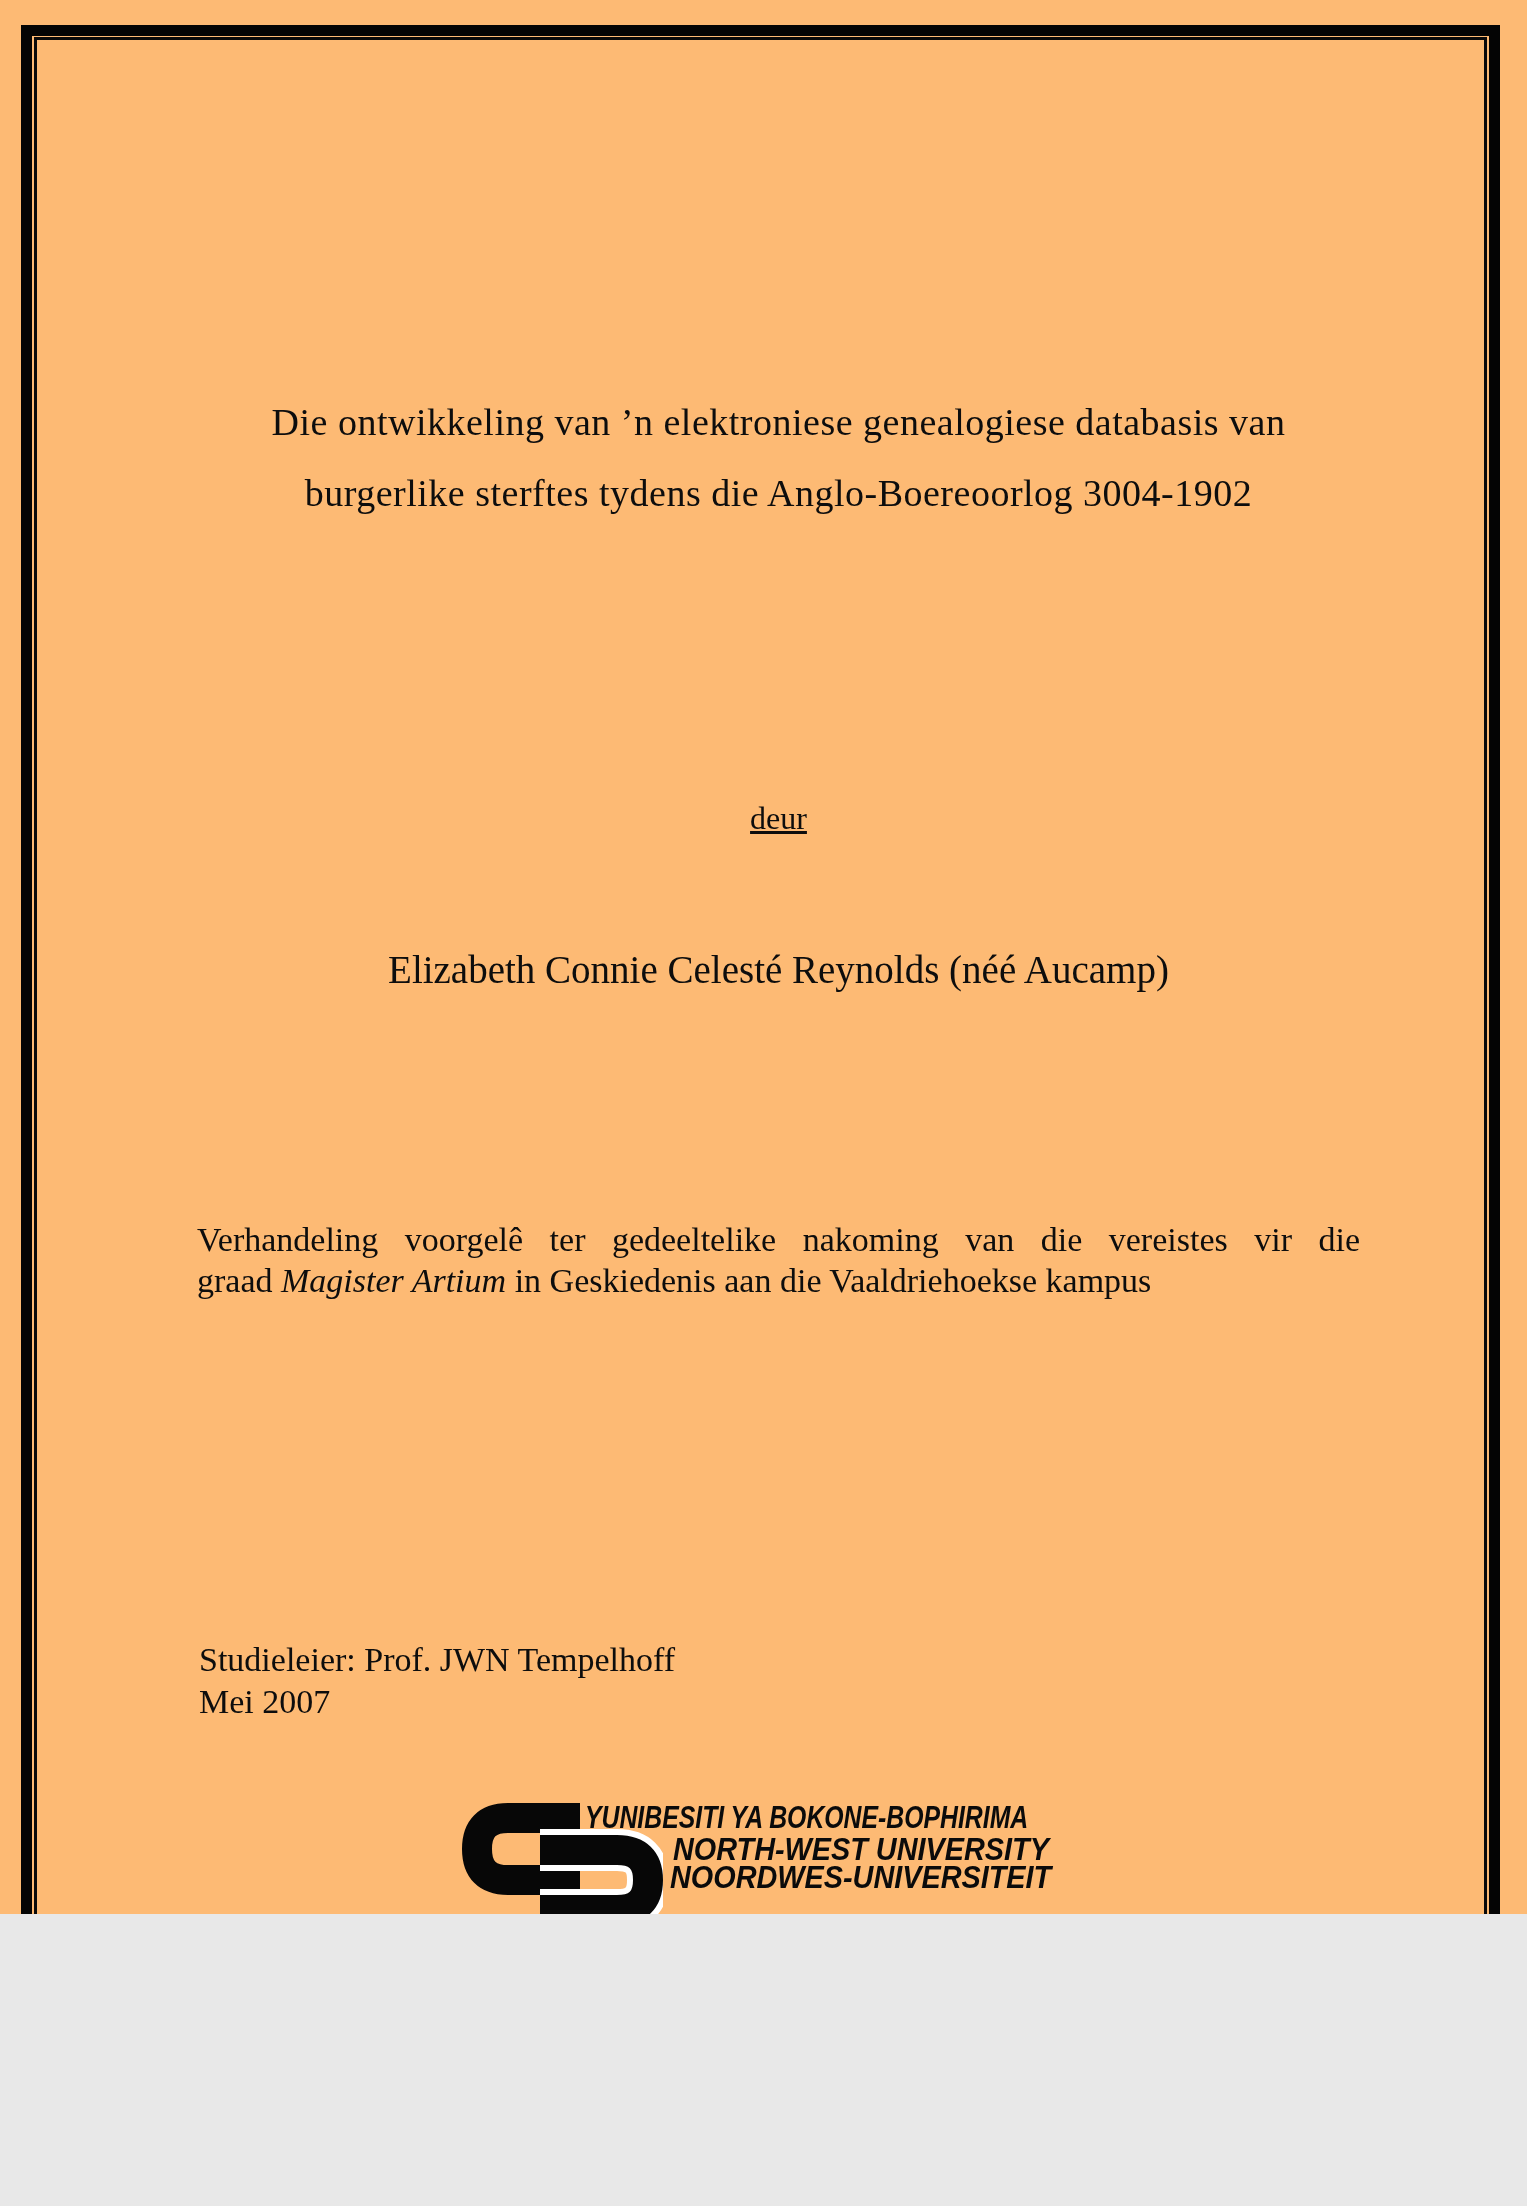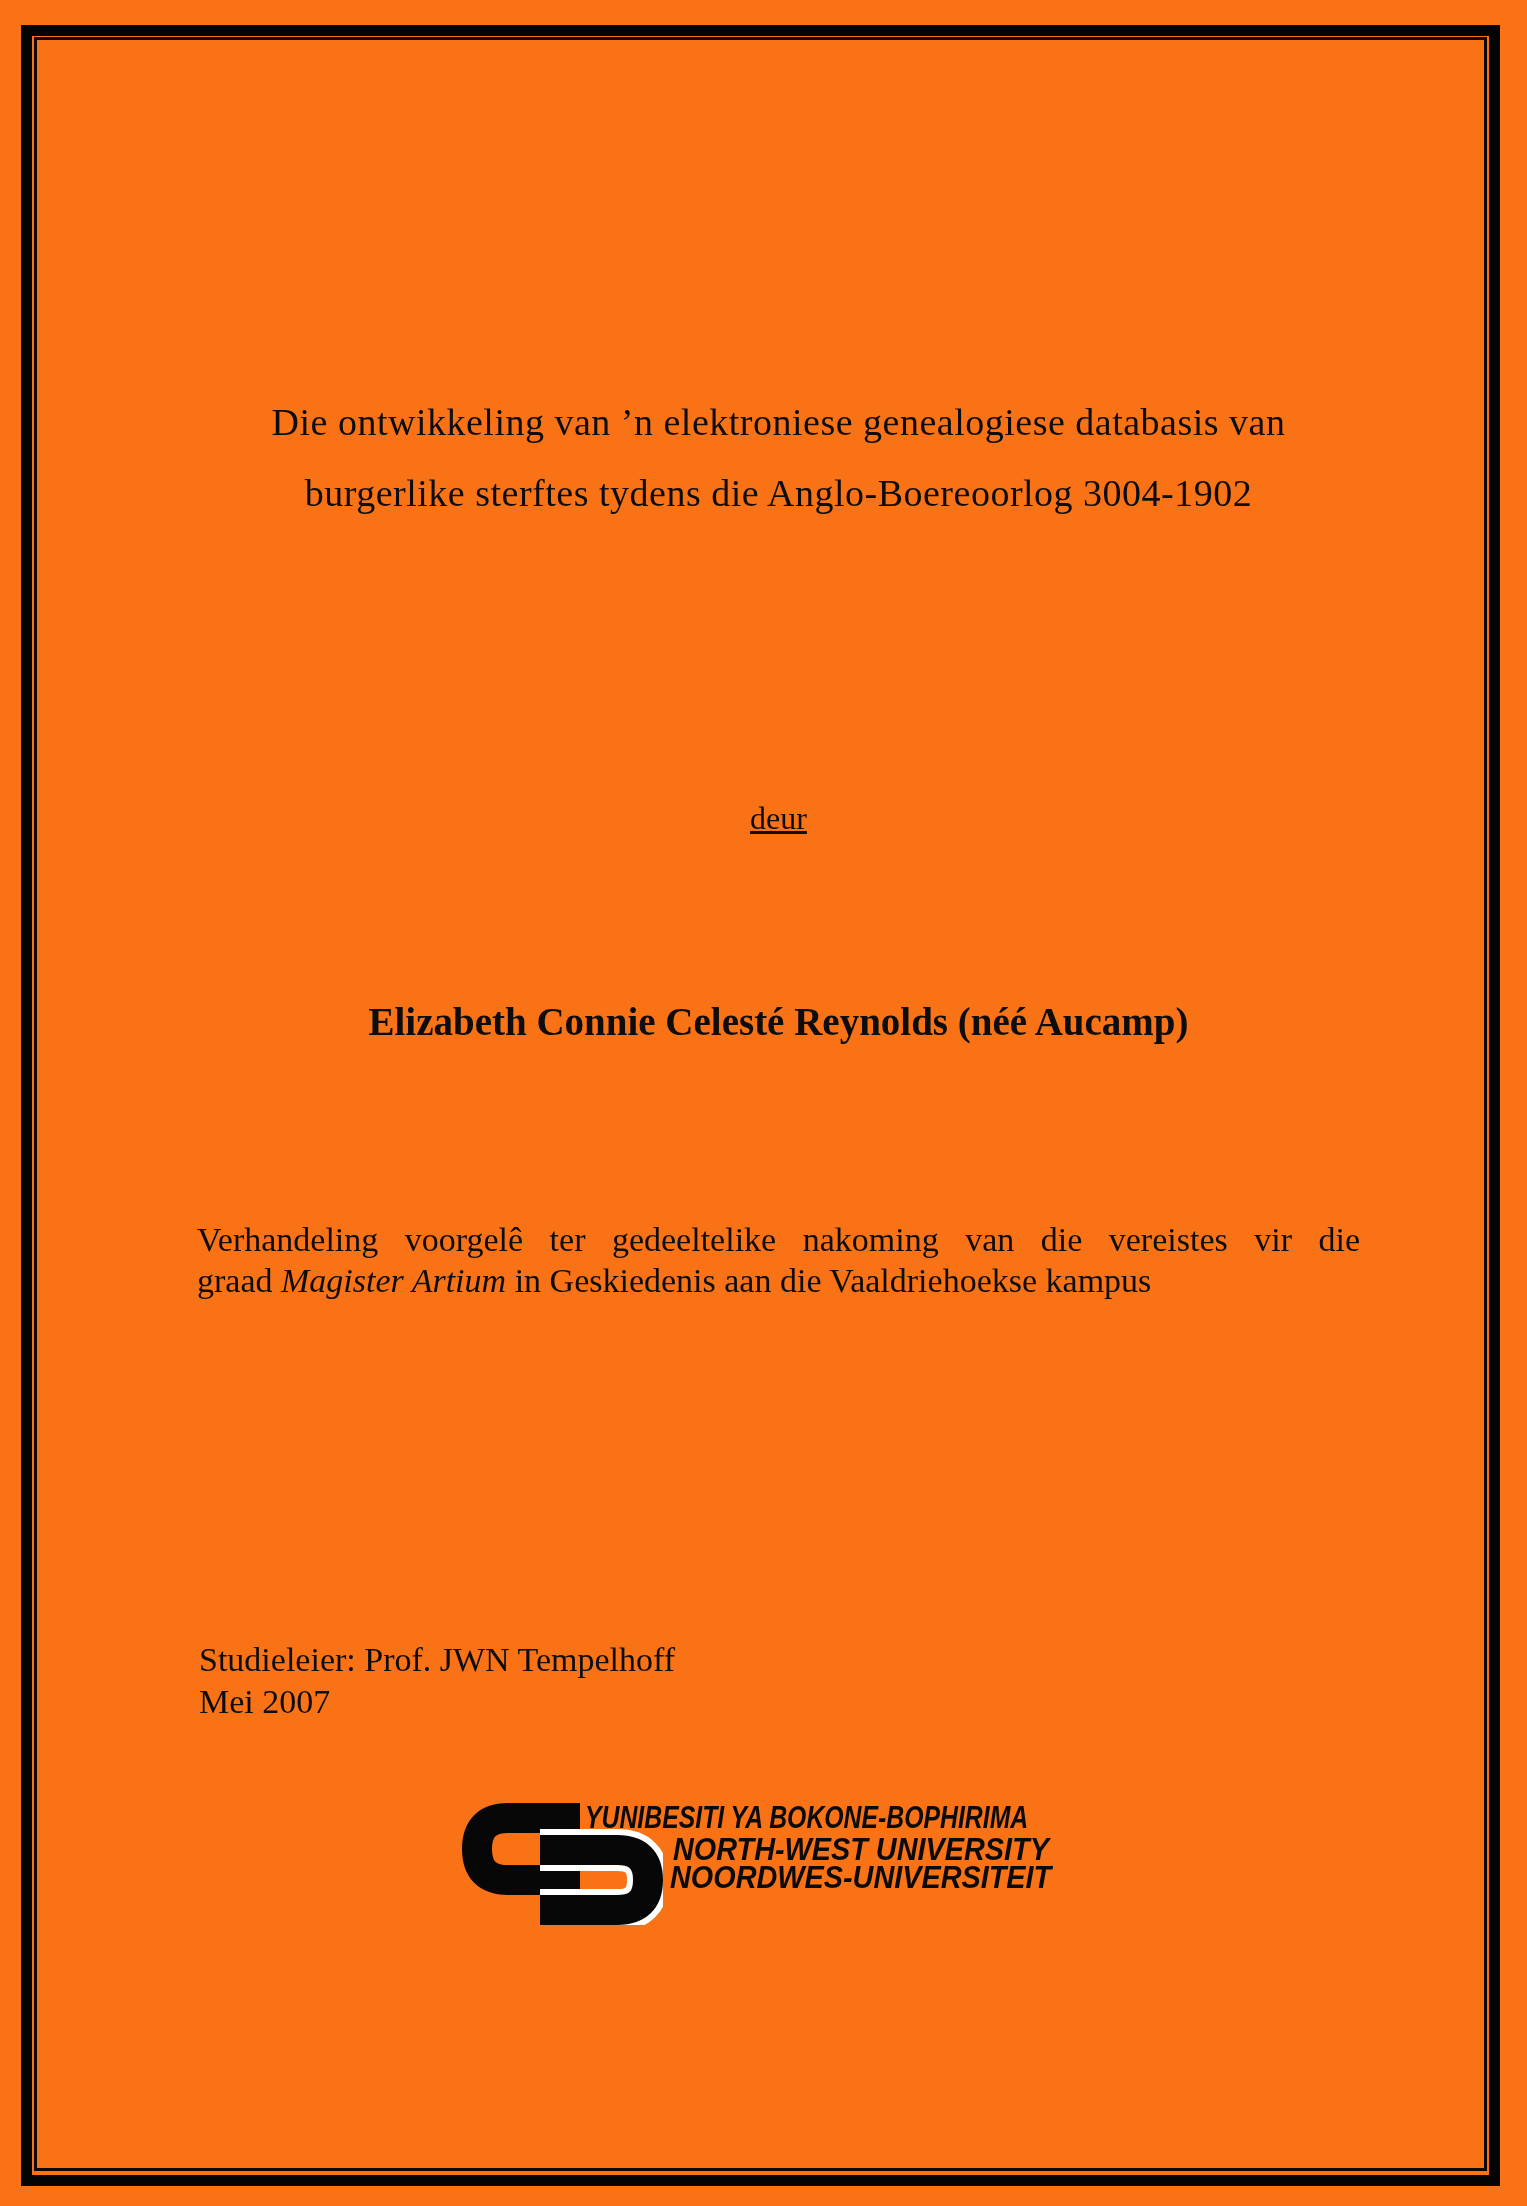--- a/index.html
+++ b/index.html
@@ -1,19 +1,19 @@
 <!DOCTYPE html>
 <html><head>
 <meta charset="utf-8">
 <style>
   html,body{margin:0;padding:0;background:#e8e8e8;}
   .page{
     position:relative;
-    width:1527px;height:2206px;
-    background:#f97316;
+    width:1527px;height:1914px;
+    background:#fdba74;
     color:#0d0d0d;
     font-family:"Liberation Serif","DejaVu Serif",serif;
     overflow:hidden;
   }
   .frame-outer{
     position:absolute;left:21px;top:25px;
     width:1479px;height:2161px;
     border:11px solid #040404;
     box-sizing:border-box;
   }
@@ -29,25 +29,24 @@
     font-size:38px;line-height:71px;
     letter-spacing:0.5px;
     white-space:nowrap;
   }
   .byline{
     position:absolute;left:197px;top:799px;width:1163px;
     text-align:center;
     font-size:32px;line-height:38px;text-decoration:underline;
   }
   .author{
-    position:absolute;left:197px;top:1000px;width:1163px;
+    position:absolute;left:197px;top:948px;width:1163px;
     text-align:center;
     font-size:39px;line-height:44px;
     white-space:nowrap;
-    font-weight:bold;
   }
   .statement{
     position:absolute;left:197px;top:1219px;width:1163px;
     font-size:34px;line-height:41px;
   }
   .statement .just{
     text-align:justify;
     text-align-last:justify;
   }
   .supervisor-block{

